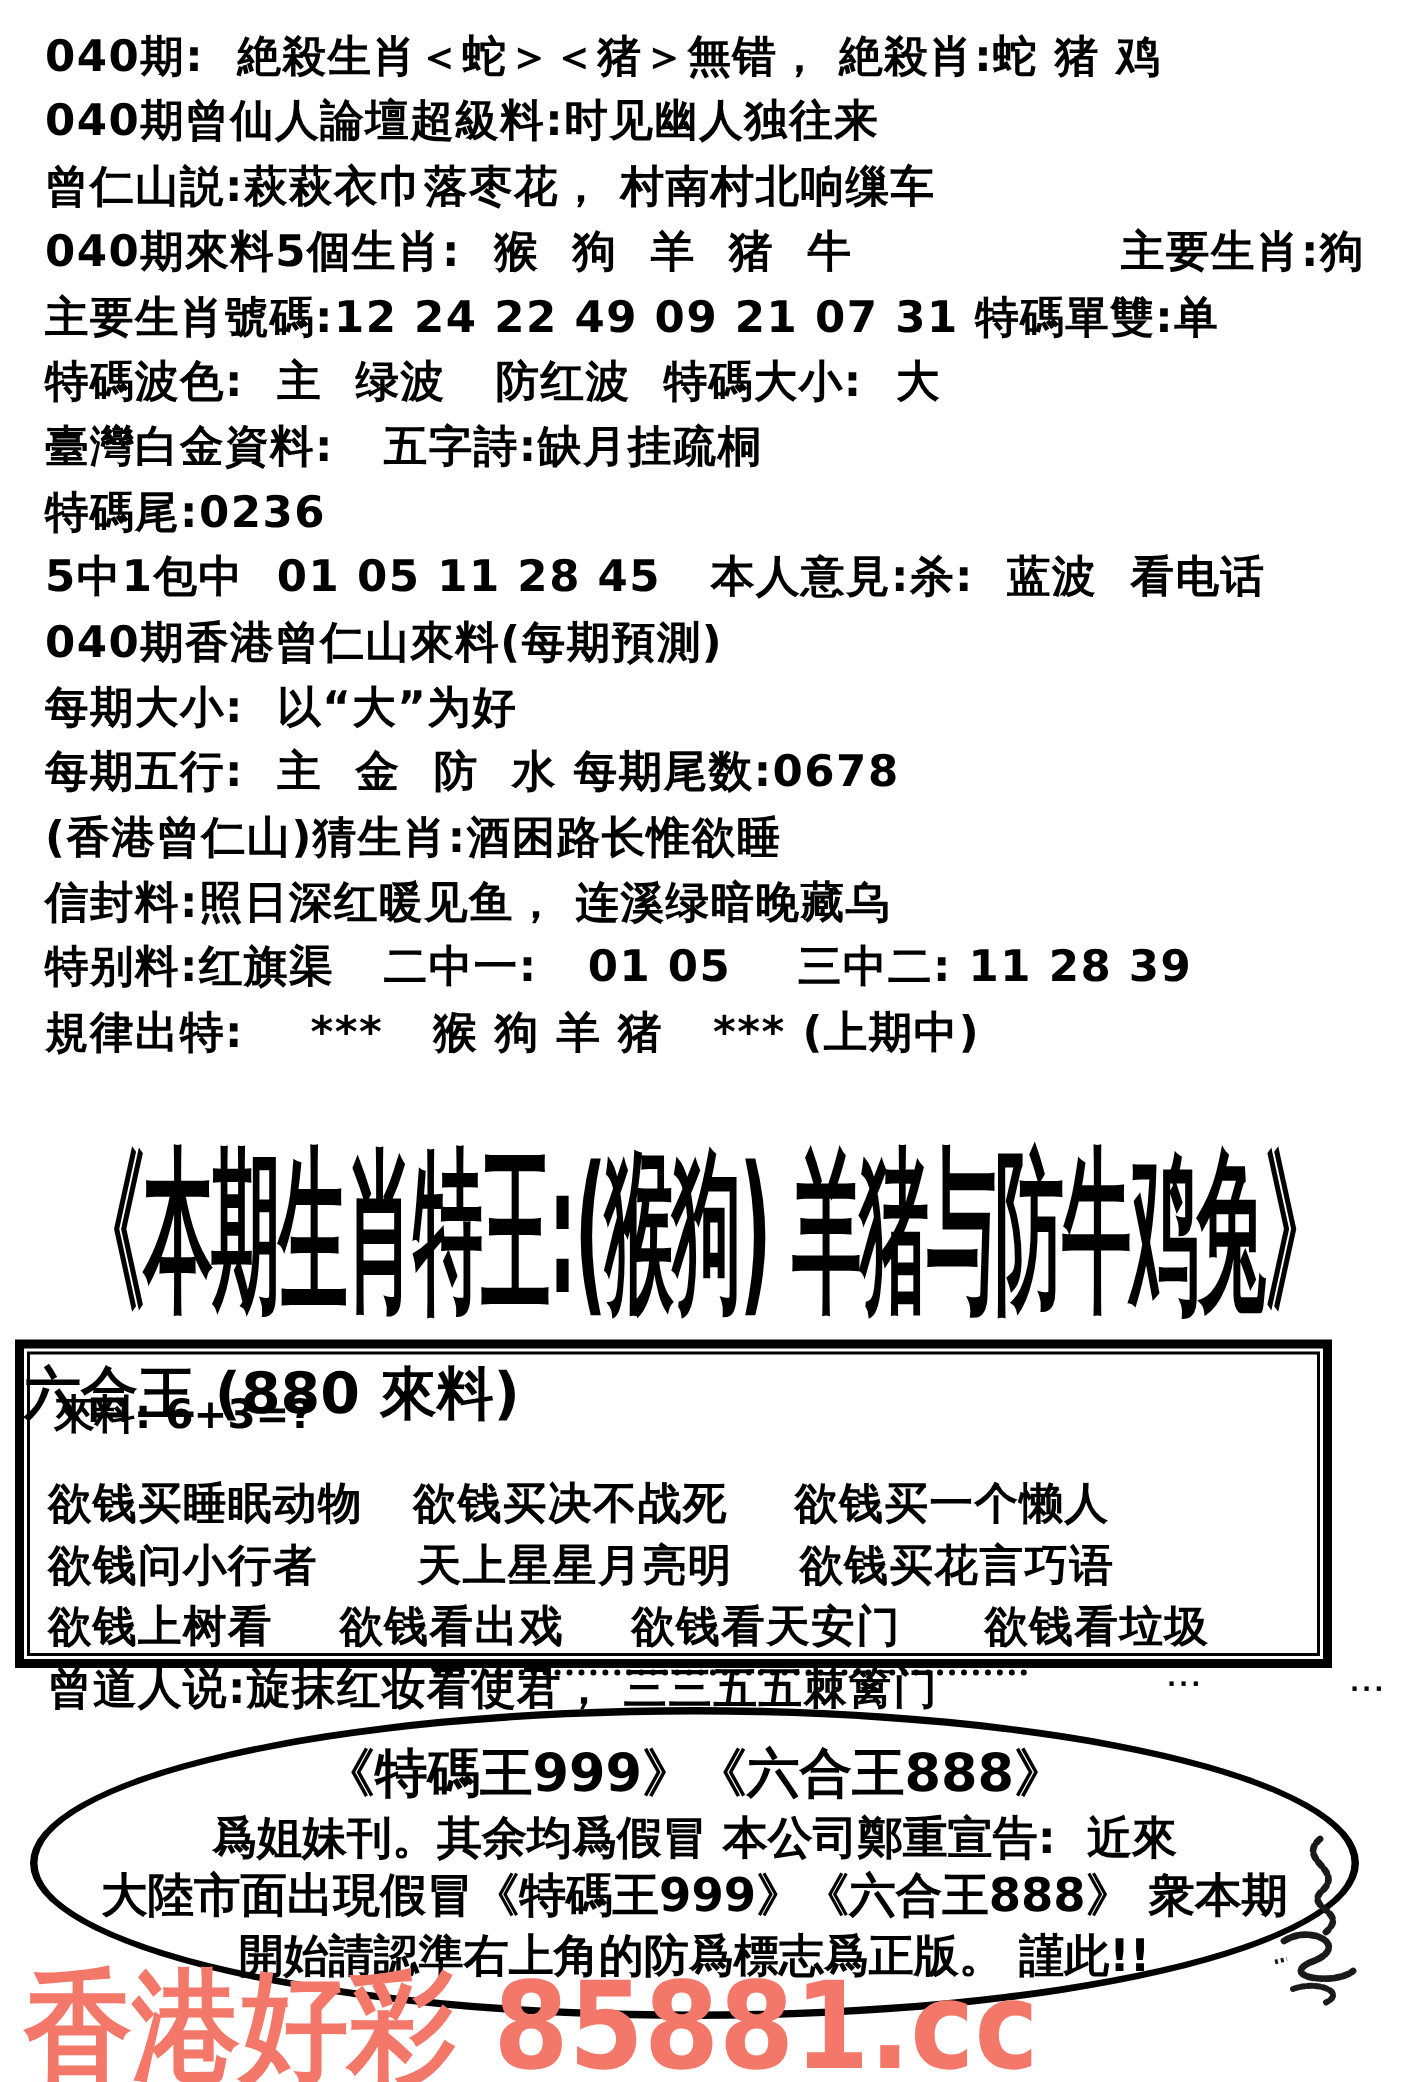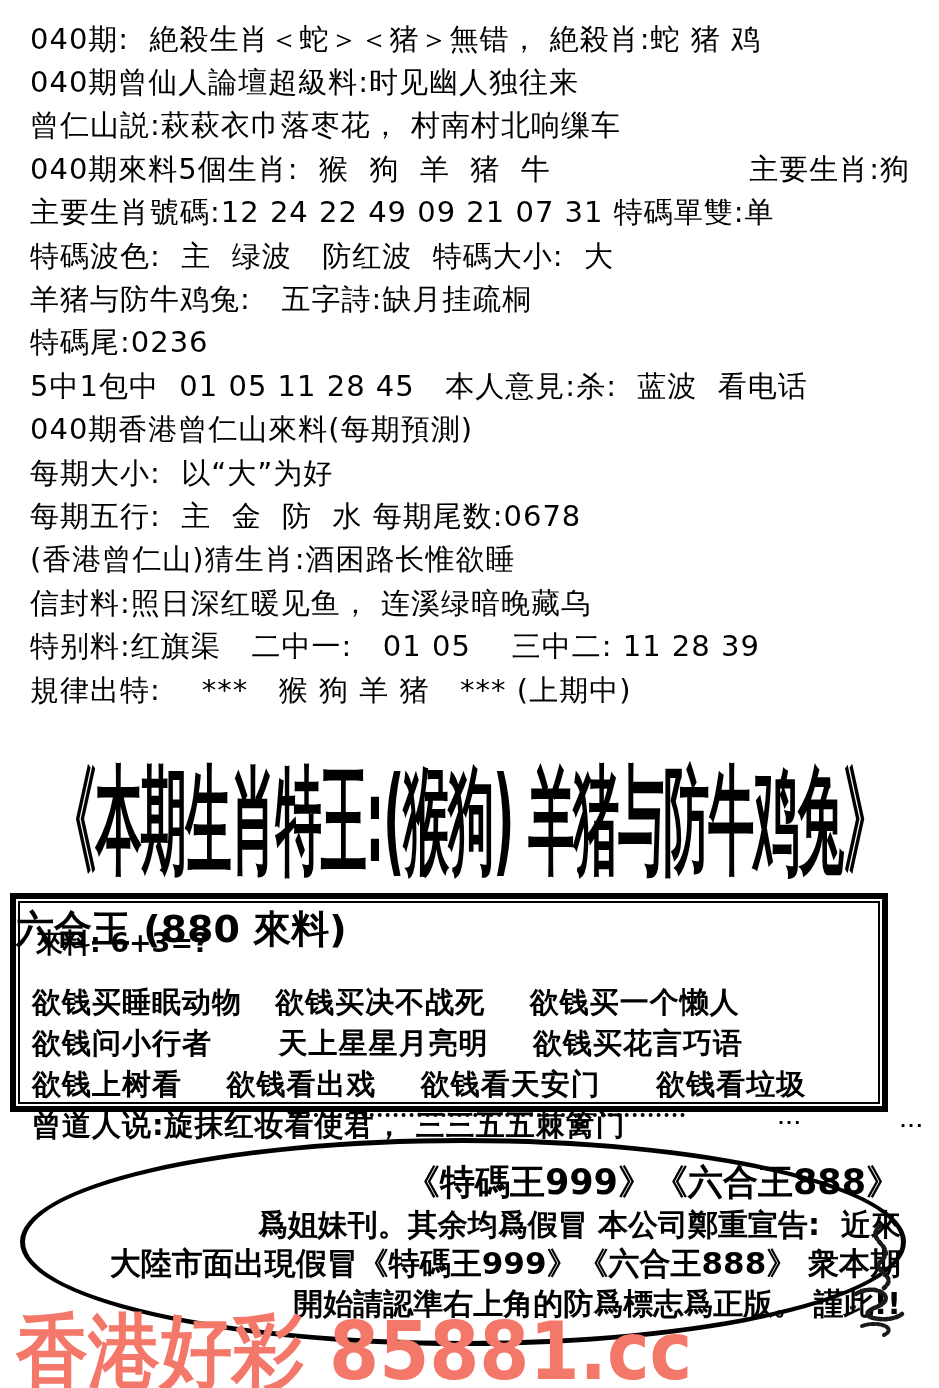--- a/index.html
+++ b/index.html
@@ -13,24 +13,24 @@
     color: #000;
   }
   
   .report {
     position: absolute;
     top: 18px; left: 30px; width: 880px;
   }
   .report-line {
     display: flex;
     justify-content: space-between;
-    align-items: center;
+    align-items: flex-start;
     height: 43.4px;
     font-size: 29px;
-    font-weight: 400;
+    font-weight: 700;
     white-space: pre;
     letter-spacing: 1px;
   }
   .report-line span { white-space: pre; }
   
   .banner {
     position: absolute;
     top: 744px; left: 0; width: 939px;
     text-align: center;
     font-size: 46px;
@@ -98,21 +98,21 @@
   .oval {
     position: absolute;
     top: 1138px; left: 20px;
     width: 886px; height: 208px;
     border: 5px solid #000;
     border-radius: 50%;
   }
   .oval-line {
     position: absolute;
     left: 0; width: 100%;
-    text-align: right;
+    text-align: center;
     font-weight: 700;
     white-space: pre;
   }
   .oval .oval-line:nth-of-type(1) { top: 16px;  font-size: 35px; }
   .oval .oval-line:nth-of-type(2) { top: 62px;  font-size: 30px; }
   .oval .oval-line:nth-of-type(3) { top: 100px; font-size: 31px; }
   .oval .oval-line:nth-of-type(4) { top: 141px; font-size: 30px; }
   
   .watermark {
     position: absolute;
@@ -161,21 +161,21 @@
       <span>主要生肖號碼:12 24 22 49 09 21 07 31 特碼單雙:单</span>
       <span></span>
     </div>
 
     <div class="report-line">
       <span>特碼波色:  主  绿波   防红波  特碼大小:  大</span>
       <span></span>
     </div>
 
     <div class="report-line">
-      <span>羊猪与防牛鸡兔:   五字詩:缺月挂疏桐</span>
+      <span>臺灣白金資料:   五字詩:缺月挂疏桐</span>
       <span></span>
     </div>
 
     <div class="report-line">
       <span>特碼尾:0236</span>
       <span></span>
     </div>
 
     <div class="report-line">
       <span>5中1包中  01 05 11 28 45   本人意見:杀:  蓝波  看电话</span>

